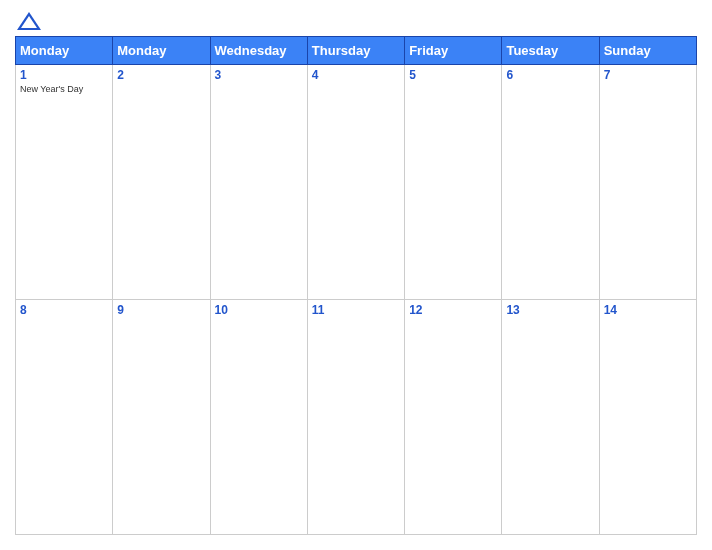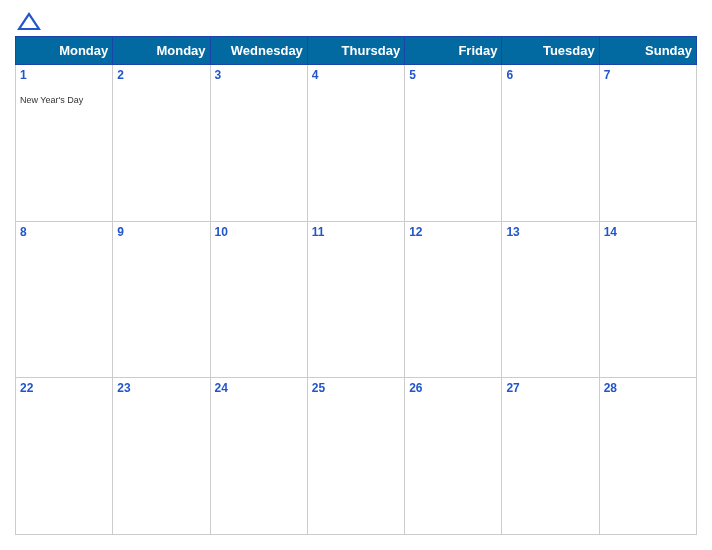--- a/index.html
+++ b/index.html
@@ -61,47 +61,47 @@
       min-width: 80px;
     }
 
     .calendar-table {
       width: 100%;
       border-collapse: collapse;
       flex: 1;
     }
 
     .calendar-table th {
-      background-color: #0369a1;
+      background-color: #3b82f6;
       color: #fff;
       font-size: 13px;
       font-weight: bold;
       padding: 6px 4px;
-      text-align: right;
+      text-align: left;
       border: 1px solid #1a44aa;
     }
 
     .calendar-table td {
       border: 1px solid #ccc;
       vertical-align: top;
       padding: 3px 4px;
       width: calc(100% / 7);
       height: 72px;
     }
 
     .day-number {
       font-size: 12px;
       color: #2255cc;
       font-weight: bold;
     }
 
     .holiday-label {
       font-size: 9px;
       color: #333;
-      margin-top: 13px;
+      margin-top: 2px;
     }
   </style>
 </head>
 <body>
 
 <div class="header-top">
   <div class="logo">
     <svg class="logo-icon" viewBox="0 0 28 22">
       <rect x="0" y="0" width="28" height="22" fill="#fff"></rect>
       <polygon points="14,2 26,20 2,20" fill="#2255cc"></polygon>
@@ -172,37 +172,14 @@
         <td>
           <div class="day-number">12</div>
         </td>
         <td>
           <div class="day-number">13</div>
         </td>
         <td>
           <div class="day-number">14</div>
         </td>
       </tr>
-      <tr>
-        <td>
-          <div class="day-number">22</div>
-        </td>
-        <td>
-          <div class="day-number">23</div>
-        </td>
-        <td>
-          <div class="day-number">24</div>
-        </td>
-        <td>
-          <div class="day-number">25</div>
-        </td>
-        <td>
-          <div class="day-number">26</div>
-        </td>
-        <td>
-          <div class="day-number">27</div>
-        </td>
-        <td>
-          <div class="day-number">28</div>
-        </td>
-      </tr>
     </tbody>
 </table>
 
 </body></html>

